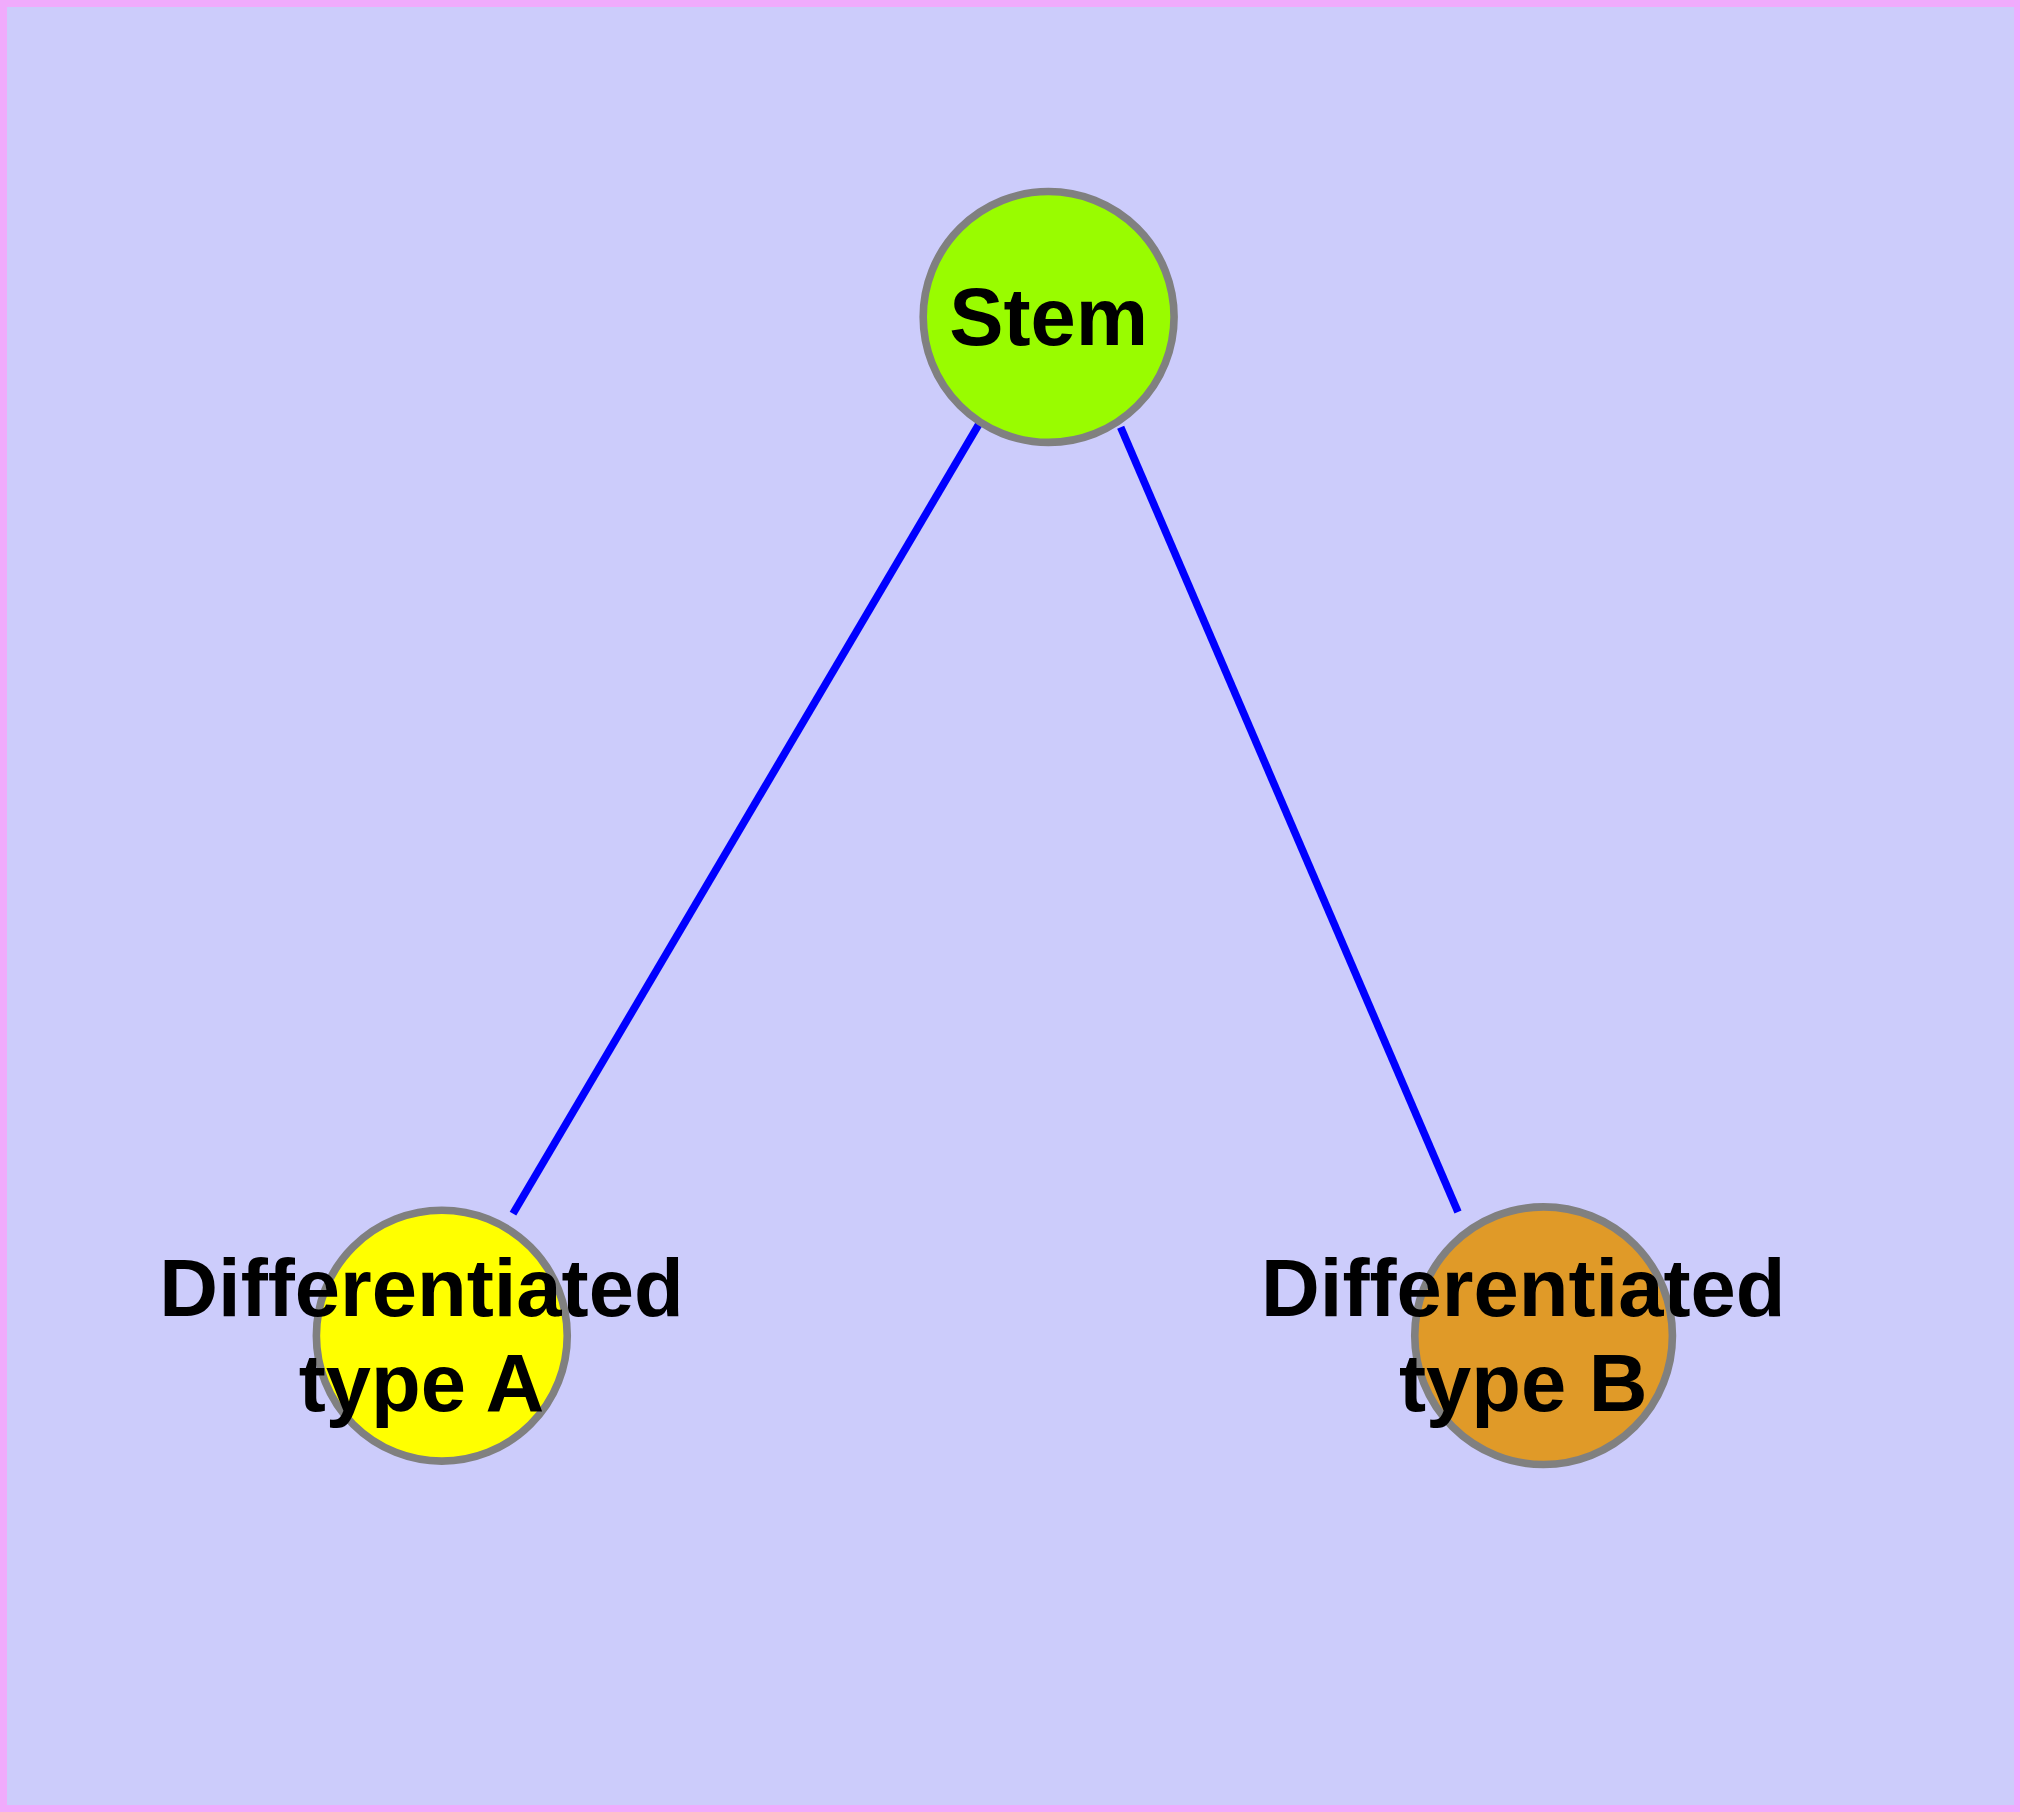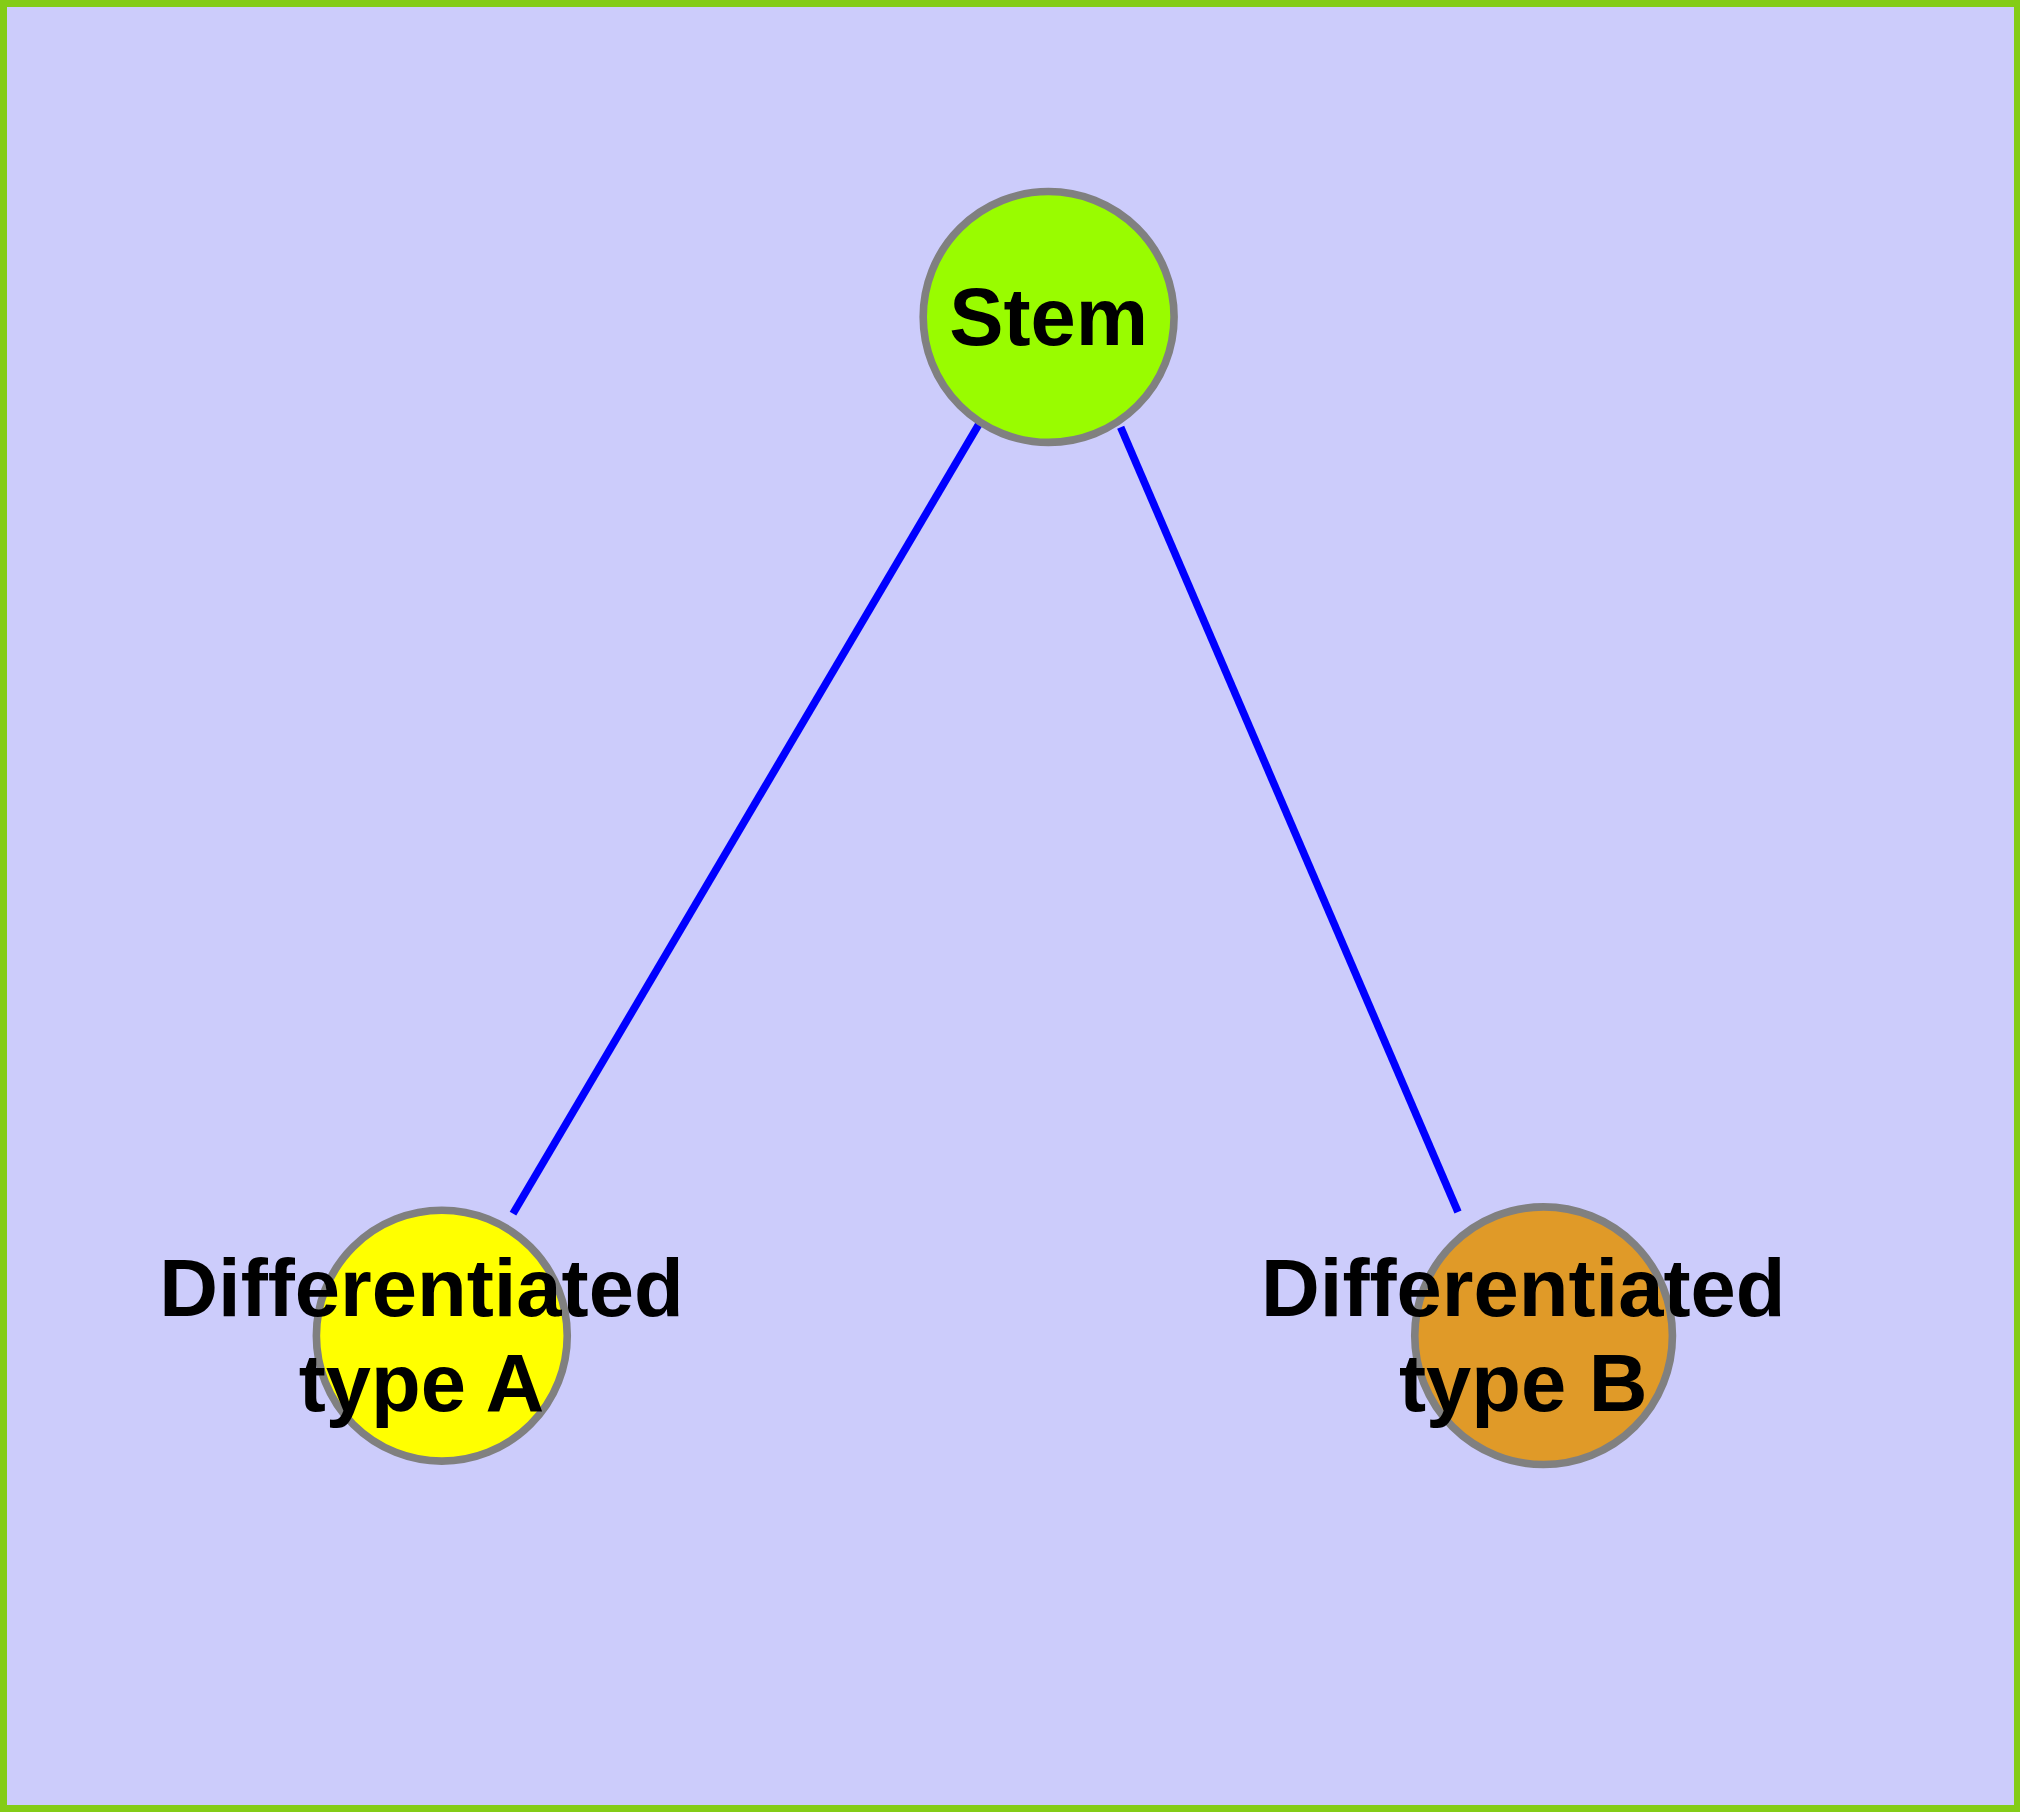--- a/index.html
+++ b/index.html
@@ -4,21 +4,21 @@
 <style>
   html, body {
     margin: 0;
     padding: 0;
     background: #ffffff;
   }
   #canvas {
     position: relative;
     width: 2021px;
     height: 1812px;
-    background: #84cc16;
+    background: #f0abfc;
     overflow: hidden;
     font-family: "Liberation Sans", "DejaVu Sans", sans-serif;
   }
   #plot-background {
     position: absolute;
     left: 6.8px;
     top: 6.8px;
     width: 2007px;
     height: 1798px;
     background: #ccccfb;

